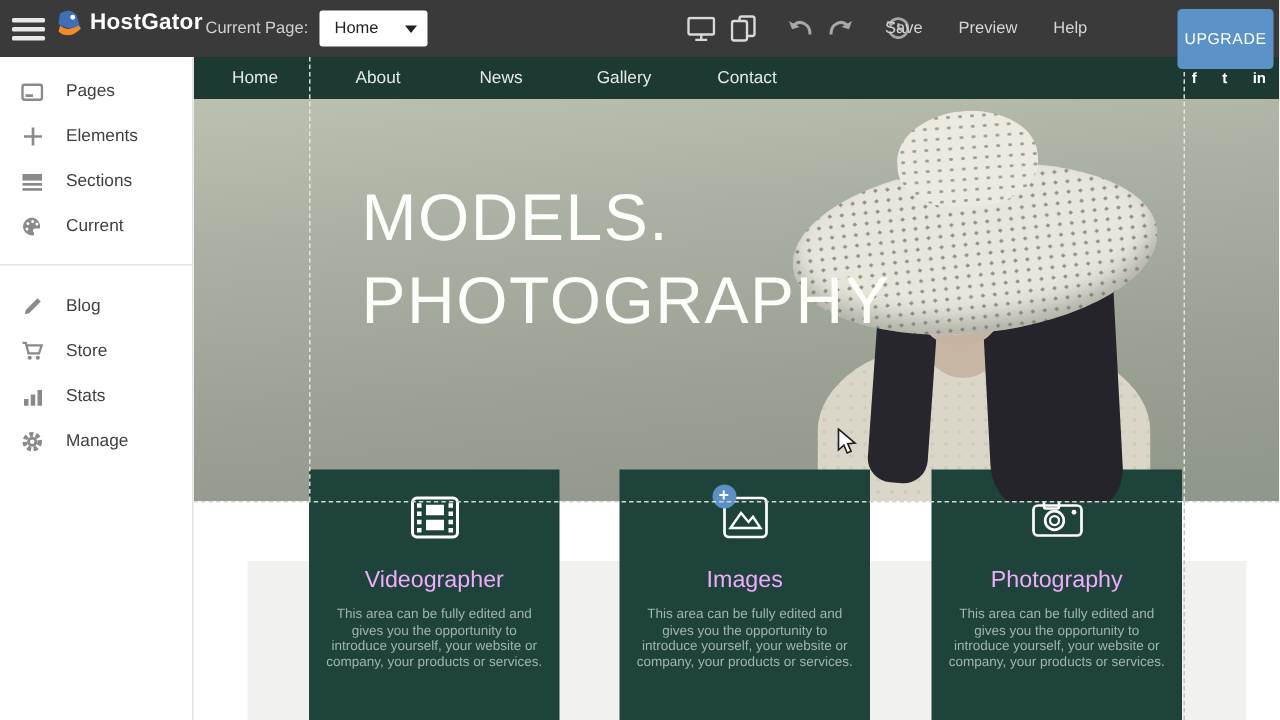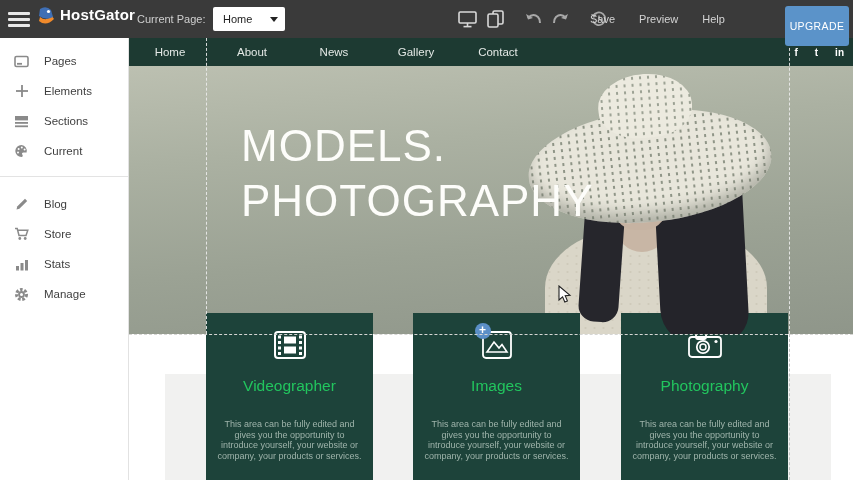--- a/index.html
+++ b/index.html
@@ -68,22 +68,22 @@
   .hat-crown { position:absolute; left:469px; top:8px; width:94px; height:64px; background:#eceadf;
            border-radius:50% 50% 45% 45%; transform:rotate(-4deg); z-index:5;
            background-image:radial-gradient(circle, #9aa092 1.1px, transparent 1.3px); background-size:8px 7px; }
 
   .gray-section { position:absolute; left:36px; top:336px; width:666px; height:106px; background:#f1f1f0; z-index:0; }
 
   .card { position:absolute; top:275px; width:167px; height:180px; background:#1d433a; z-index:2;
           text-align:center; cursor:pointer; }
   .card-1 { left:77px; } .card-2 { left:284px; } .card-3 { left:492px; }
   .card .icw { position:relative; display:inline-block; margin-top:17px; height:34px; }
-  .card-title { color:#22c55e; font-size:15.5px; margin-top:9px; }
-  .card-body { color:#9fb4ab; font-size:9px; line-height:10.5px; margin:24px auto 0; width:148px; }
+  .card-title { color:#f0abfc; font-size:15.5px; margin-top:9px; }
+  .card-body { color:#9fb4ab; font-size:9px; line-height:10.5px; margin:8px auto 0; width:148px; }
   .plus-badge { position:absolute; left:-6px; top:-7px; width:16px; height:16px; background:#5b8fc7; border-radius:50%;
           color:#fff; font-size:12px; font-weight:bold; line-height:15px; text-align:center; }
 
   
   .dash-v1 { position:absolute; left:77px; top:0; height:296px; width:0; border-left:1px dashed rgba(235,235,235,.9); z-index:5; }
   .dash-v2 { position:absolute; left:660px; top:0; height:296px; width:0; border-left:1px dashed rgba(235,235,235,.9); z-index:5; }
   .dash-v2b { position:absolute; left:660px; top:296px; height:146px; width:0; border-left:1px dashed #c2c2c2; z-index:5; }
   .dash-h { position:absolute; left:0; top:296px; width:724px; height:0; border-top:1px dashed #d6d6d4; z-index:5; }
 
   .cursor { position:absolute; left:429px; top:247px; z-index:9; }

